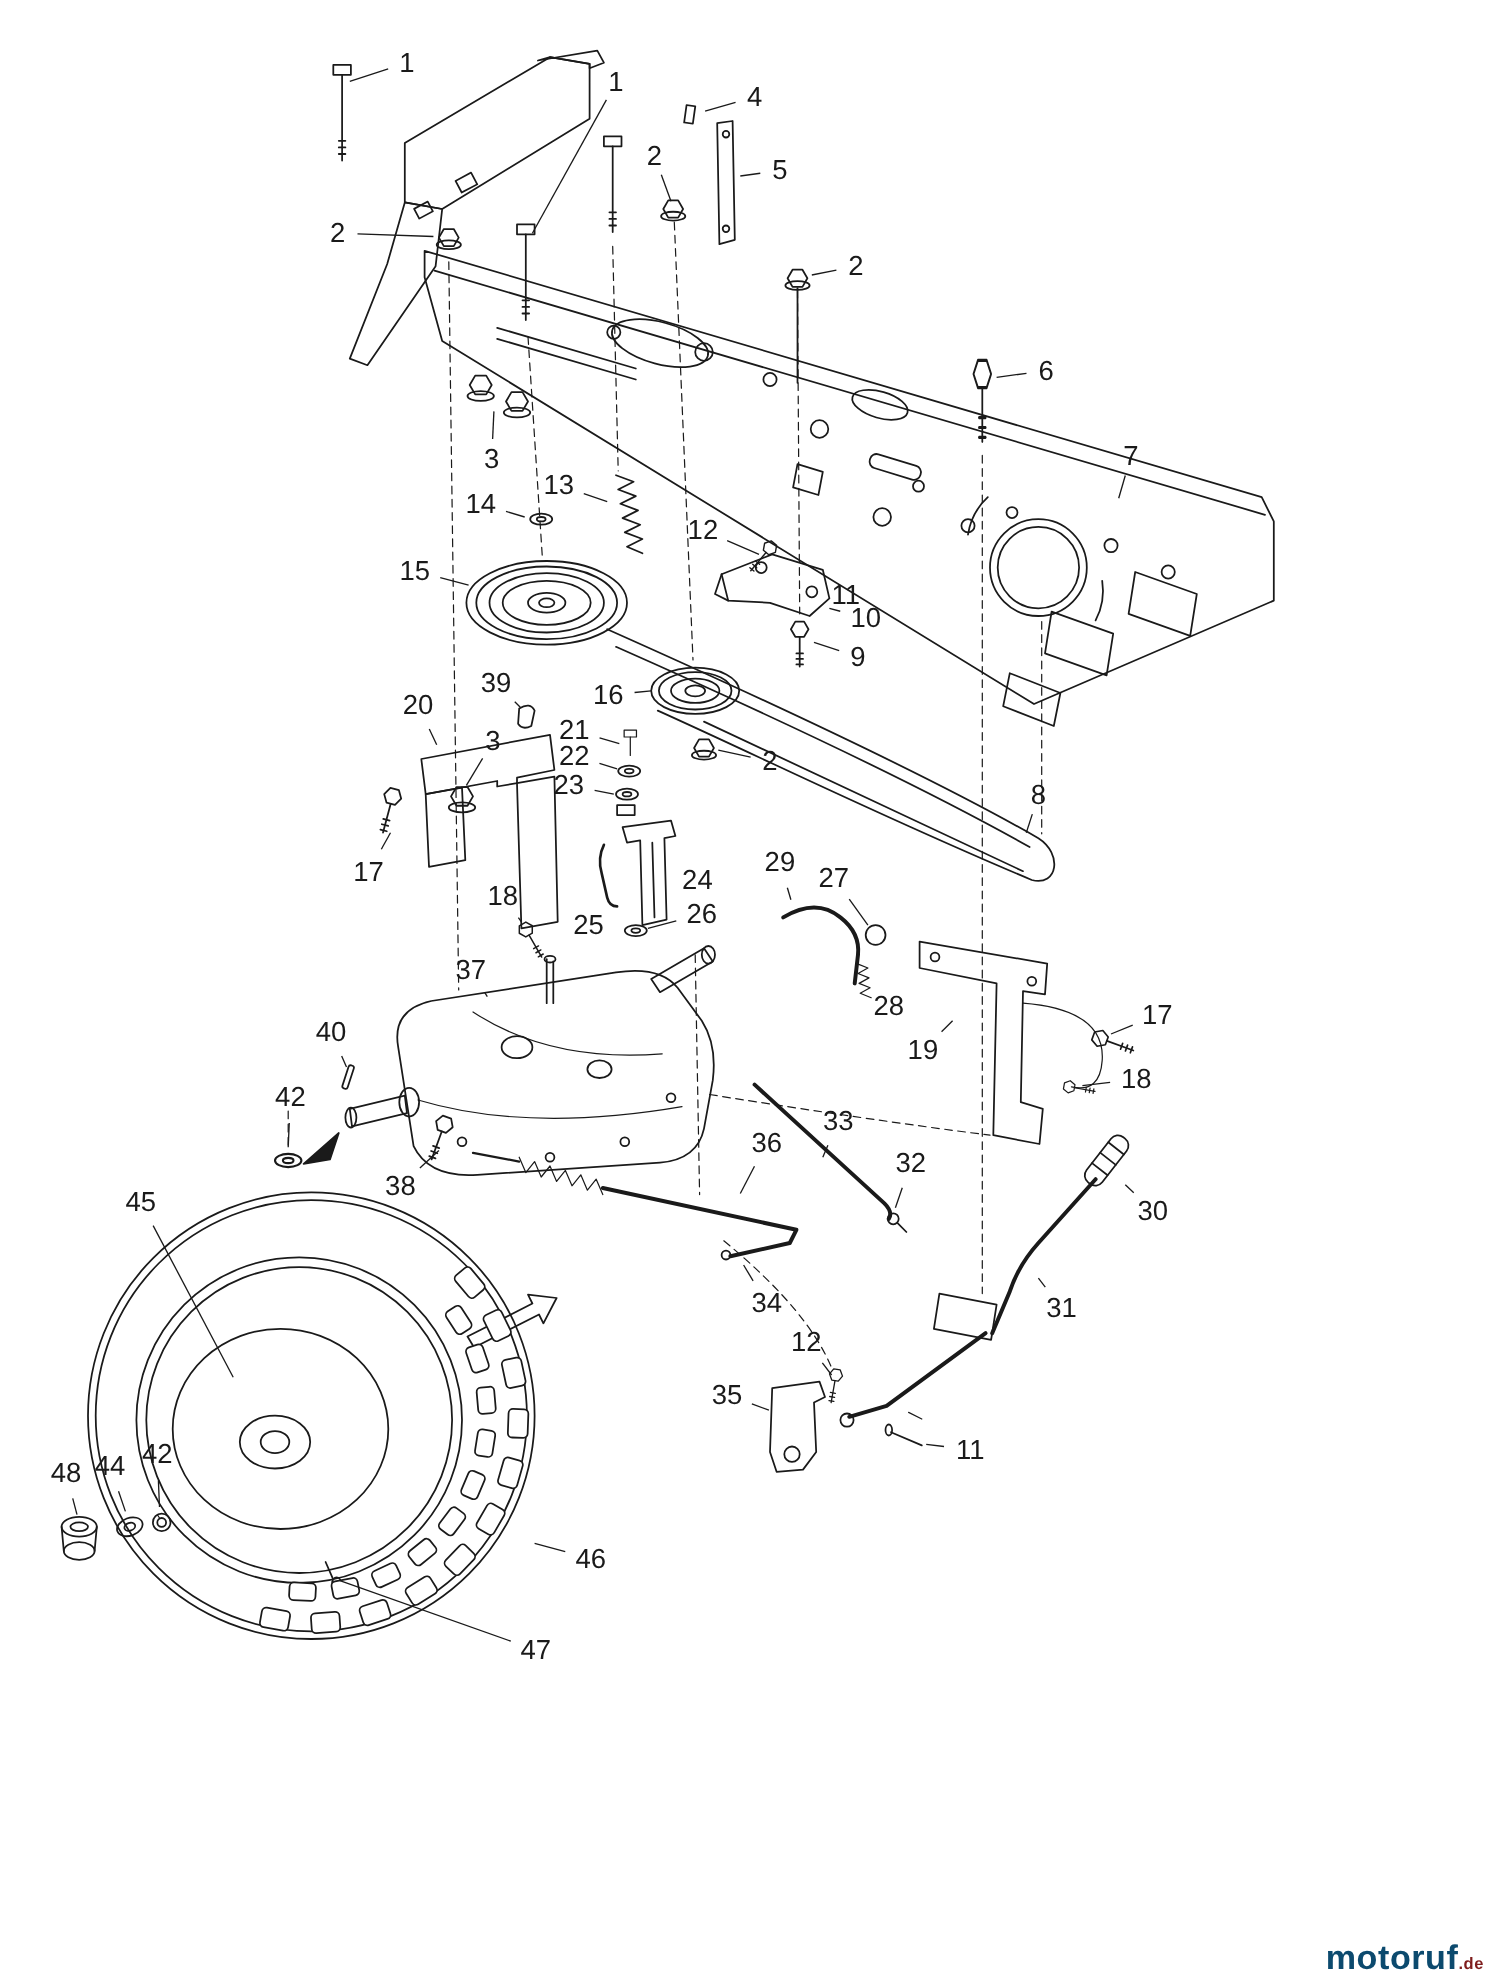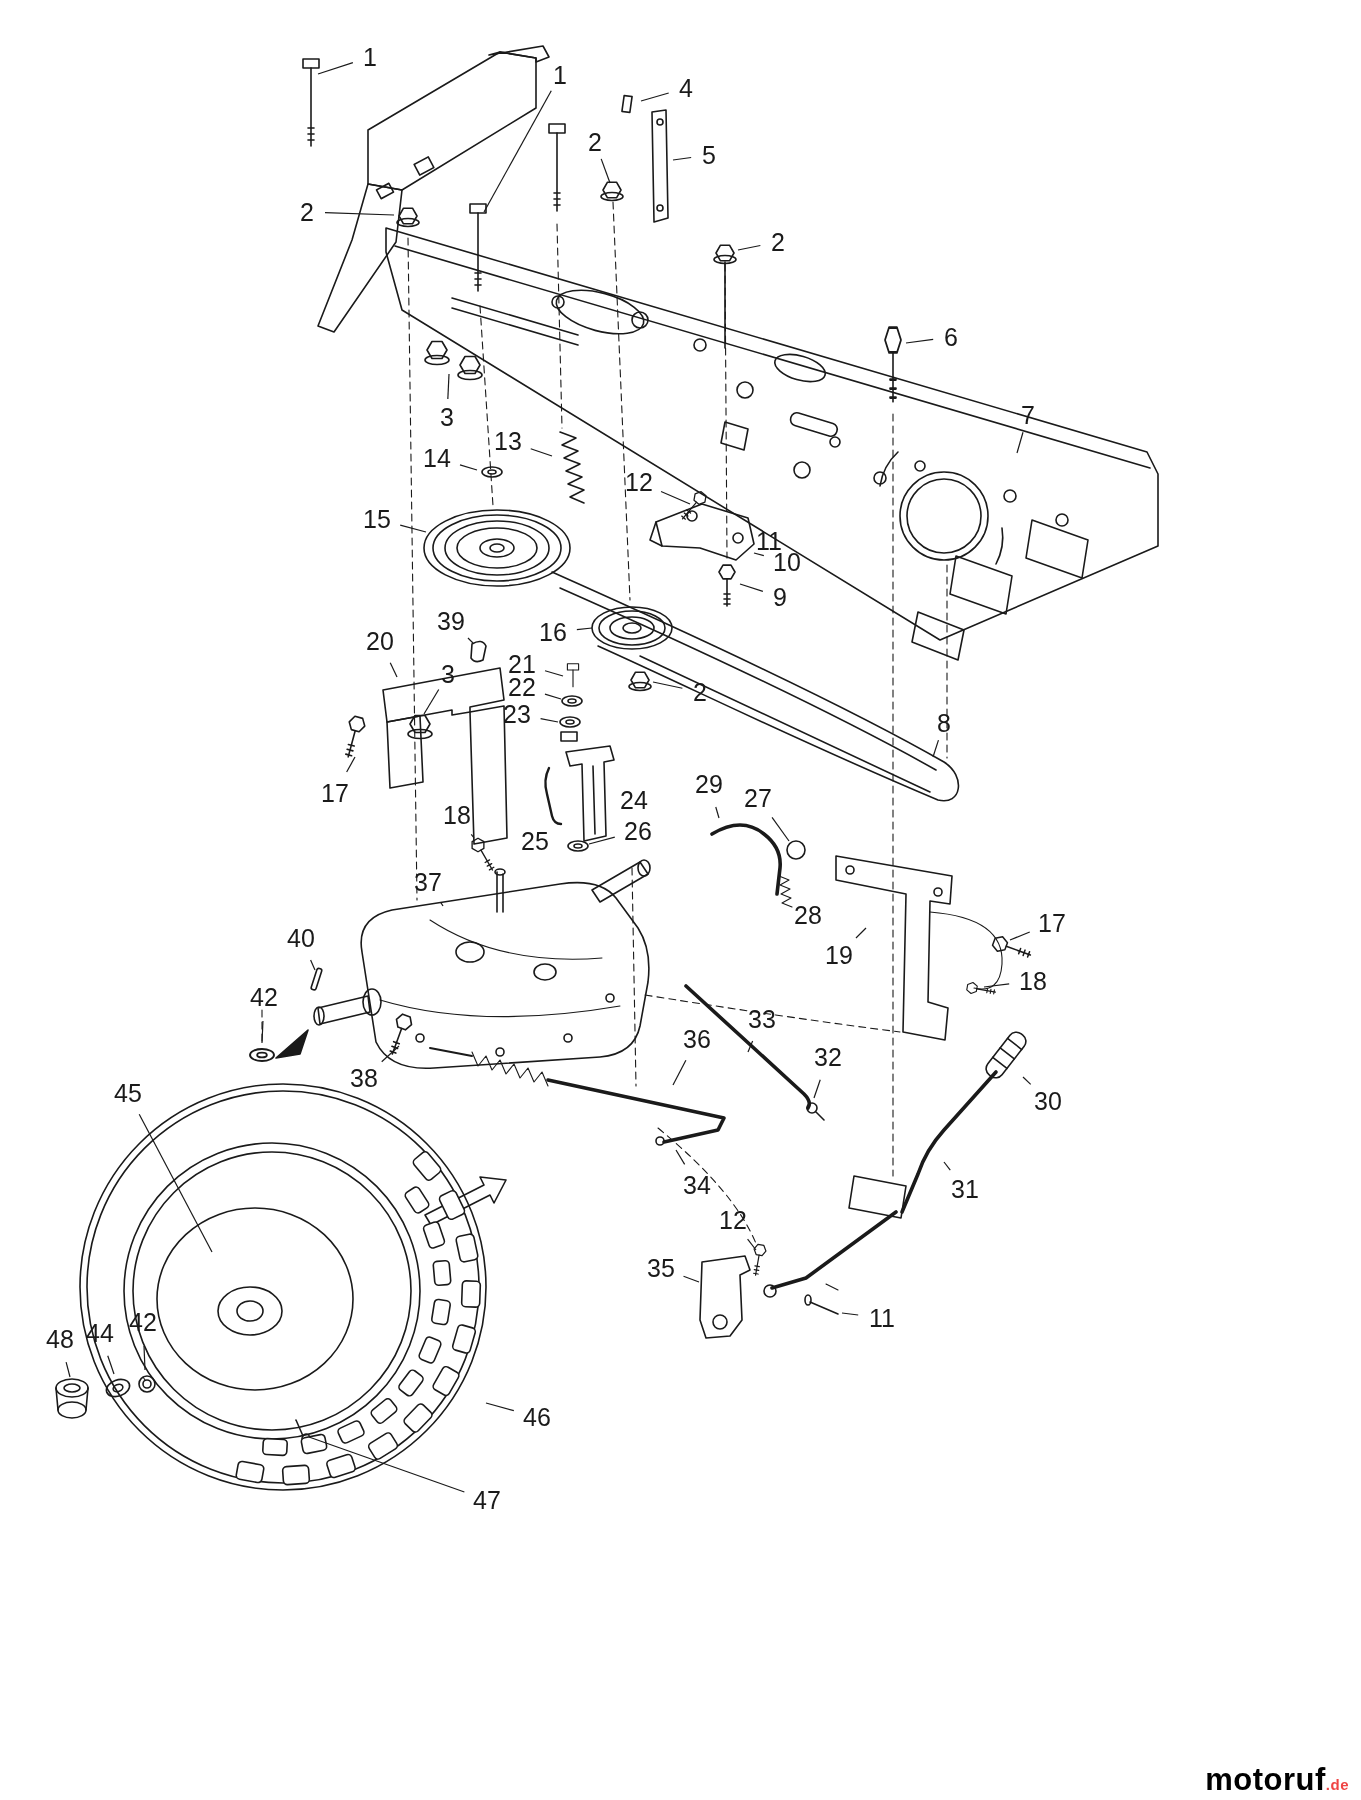--- a/index.html
+++ b/index.html
@@ -446,15 +446,15 @@
         <text x="661" y="1268" class="callout" fill="#1a1a1a">35</text>
         <text x="882" y="1318" class="callout" fill="#1a1a1a">11</text>
         <text x="60" y="1339" class="callout" fill="#1a1a1a">48</text>
         <text x="100" y="1333" class="callout" fill="#1a1a1a">44</text>
         <text x="143" y="1322" class="callout" fill="#1a1a1a">42</text>
         <text x="537" y="1417" class="callout" fill="#1a1a1a">46</text>
         <text x="487" y="1500" class="callout" fill="#1a1a1a">47</text>
       </g>
 </svg>
 
-<div class="watermark"><span style="color: #000000;">motoruf</span><span class="tld" style="color: #ef4444;">.de</span></div>
+<div class="watermark"><span style="color: #0c4a6e;">motoruf</span><span class="tld" style="color: #7f1d1d;">.de</span></div>
 
 </div>
 
 </body></html>

